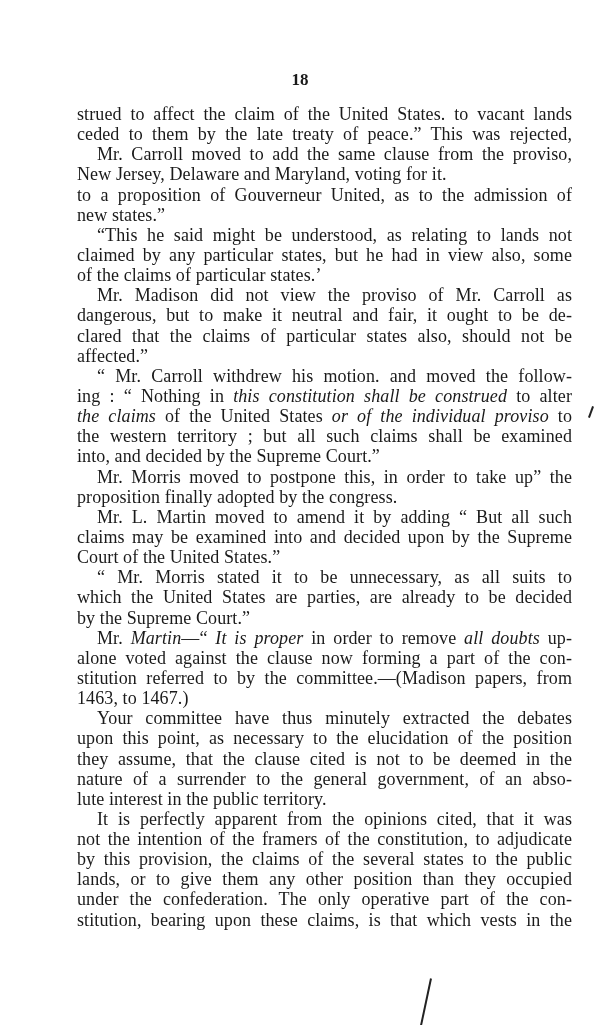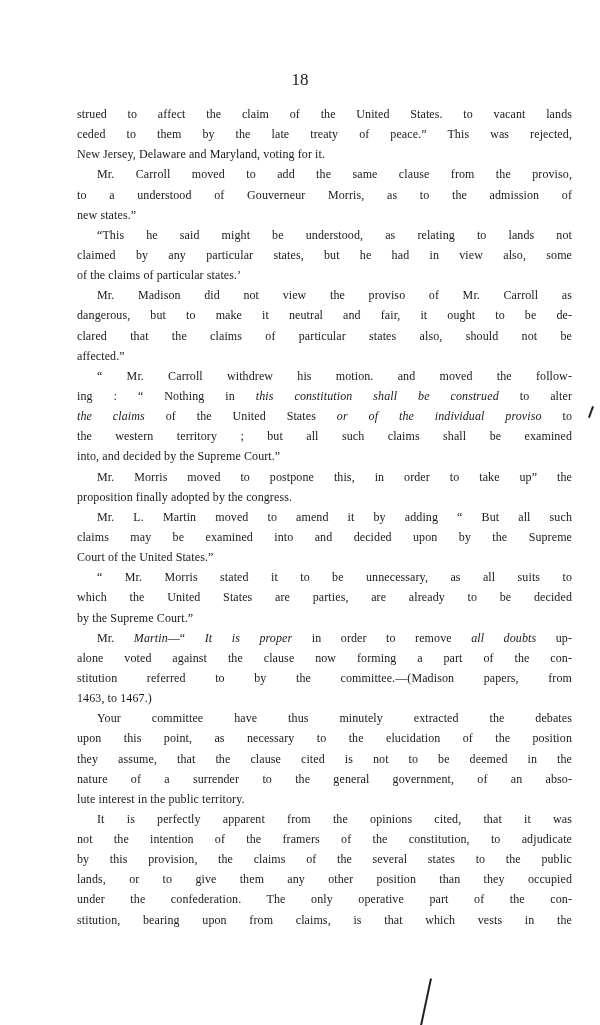--- a/index.html
+++ b/index.html
@@ -2,46 +2,46 @@
 <html><head>
 <meta charset="utf-8">
 <style>
   html, body { margin: 0; padding: 0; }
   body {
     width: 600px; height: 1025px; background: #ffffff; position: relative; overflow: hidden;
     font-family: "Liberation Serif", "DejaVu Serif", serif; color: #1a1a1a;
   }
   .page-number {
     position: absolute; top: 70px; left: 0; width: 600px; text-align: center;
-    font-size: 17px; font-weight: normal;
+    font-size: 17px; font-weight: bold;
   }
   .text-block {
     position: absolute; top: 104px; left: 77px; width: 495px;
   }
   .line {
-    height: 20.15px; line-height: 20.15px; font-size: 12px; white-space: nowrap;
+    height: 20.15px; line-height: 20.15px; font-size: 18px; white-space: nowrap;
     text-align: justify; text-align-last: justify; letter-spacing: 0.1px;
   }
   .line.last { text-align-last: left; }
   .line.indent { padding-left: 20px; }
   .line i { font-style: italic; }
   .mark { position: absolute; background: #222; }
   .margin-mark-right { top: 406px; left: 590px; width: 2px; height: 12px; transform: rotate(20deg); }
   .bottom-stroke { top: 978px; left: 425px; width: 2px; height: 48px; transform: rotate(12deg); }
 </style>
 </head>
 <body>
 
 <div class="page-number">18</div>
 <div class="text-block" id="text-block">
     <div class="line"><span>strued to affect the claim of the United States. to vacant lands</span></div>
     <div class="line"><span>ceded to them by the late treaty of peace.”  This was rejected,</span></div>
+    <div class="line indent"><span>Mr. Carroll moved to add the same clause from the proviso,</span></div>
     <div class="line last"><span>New Jersey, Delaware and Maryland, voting for it.</span></div>
-    <div class="line indent"><span>Mr. Carroll moved to add the same clause from the proviso,</span></div>
-    <div class="line"><span>to a understood of Gouverneur Morris, as to the admission of</span></div>
+    <div class="line"><span>to a proposition of Gouverneur United, as to the admission of</span></div>
     <div class="line last"><span>new states.”</span></div>
     <div class="line indent"><span>“This he said might be understood, as relating to lands not</span></div>
     <div class="line"><span>claimed by any particular states, but he had in view also, some</span></div>
     <div class="line last"><span>of the claims of particular states.’</span></div>
     <div class="line indent"><span>Mr. Madison did not view the proviso of Mr. Carroll as</span></div>
     <div class="line"><span>dangerous, but to make it neutral and fair, it ought to be de-</span></div>
     <div class="line"><span>clared that the claims of particular states also, should not be</span></div>
     <div class="line last"><span>affected.”</span></div>
     <div class="line indent"><span>“ Mr. Carroll withdrew his motion. and moved the follow-</span></div>
     <div class="line"><span>ing : “ Nothing in </span><i>this constitution shall be construed</i><span> to alter</span></div>
@@ -63,16 +63,16 @@
     <div class="line indent"><span>Your committee have thus minutely extracted the debates</span></div>
     <div class="line"><span>upon this point, as necessary to the elucidation of the position</span></div>
     <div class="line"><span>they assume, that the clause cited is not to be deemed in the</span></div>
     <div class="line"><span>nature of a surrender to the general government, of an abso-</span></div>
     <div class="line last"><span>lute interest in the public territory.</span></div>
     <div class="line indent"><span>It is perfectly apparent from the opinions cited, that it was</span></div>
     <div class="line"><span>not the intention of the framers of the constitution, to adjudicate</span></div>
     <div class="line"><span>by this provision, the claims of the several states to the public</span></div>
     <div class="line"><span>lands, or to give them any other position than they occupied</span></div>
     <div class="line"><span>under the confederation.  The only operative part of the con-</span></div>
-    <div class="line"><span>stitution, bearing upon from claims, is that which vests in the</span></div>
+    <div class="line"><span>stitution, bearing upon these claims, is that which vests in the</span></div>
   </div>
 <div class="mark margin-mark-right"></div>
 <div class="mark bottom-stroke"></div>
 
 </body></html>

